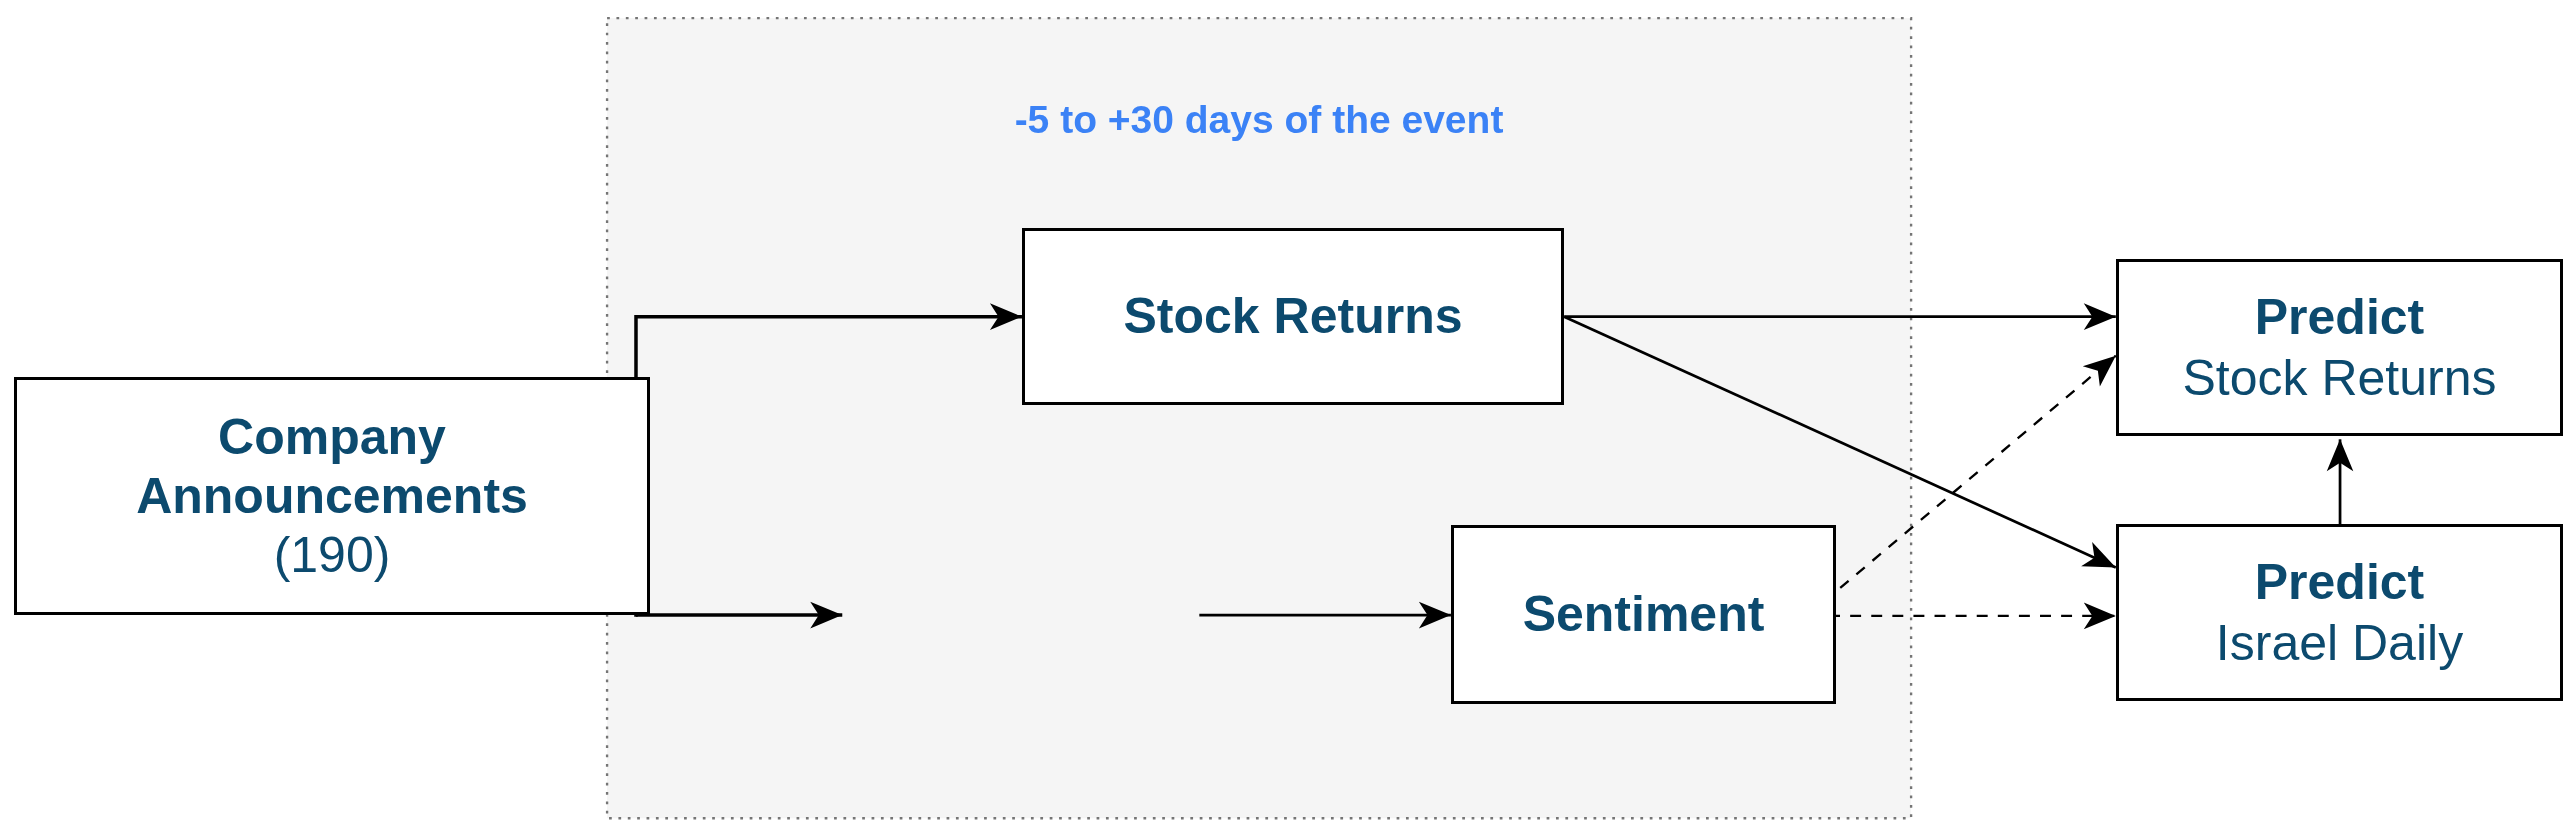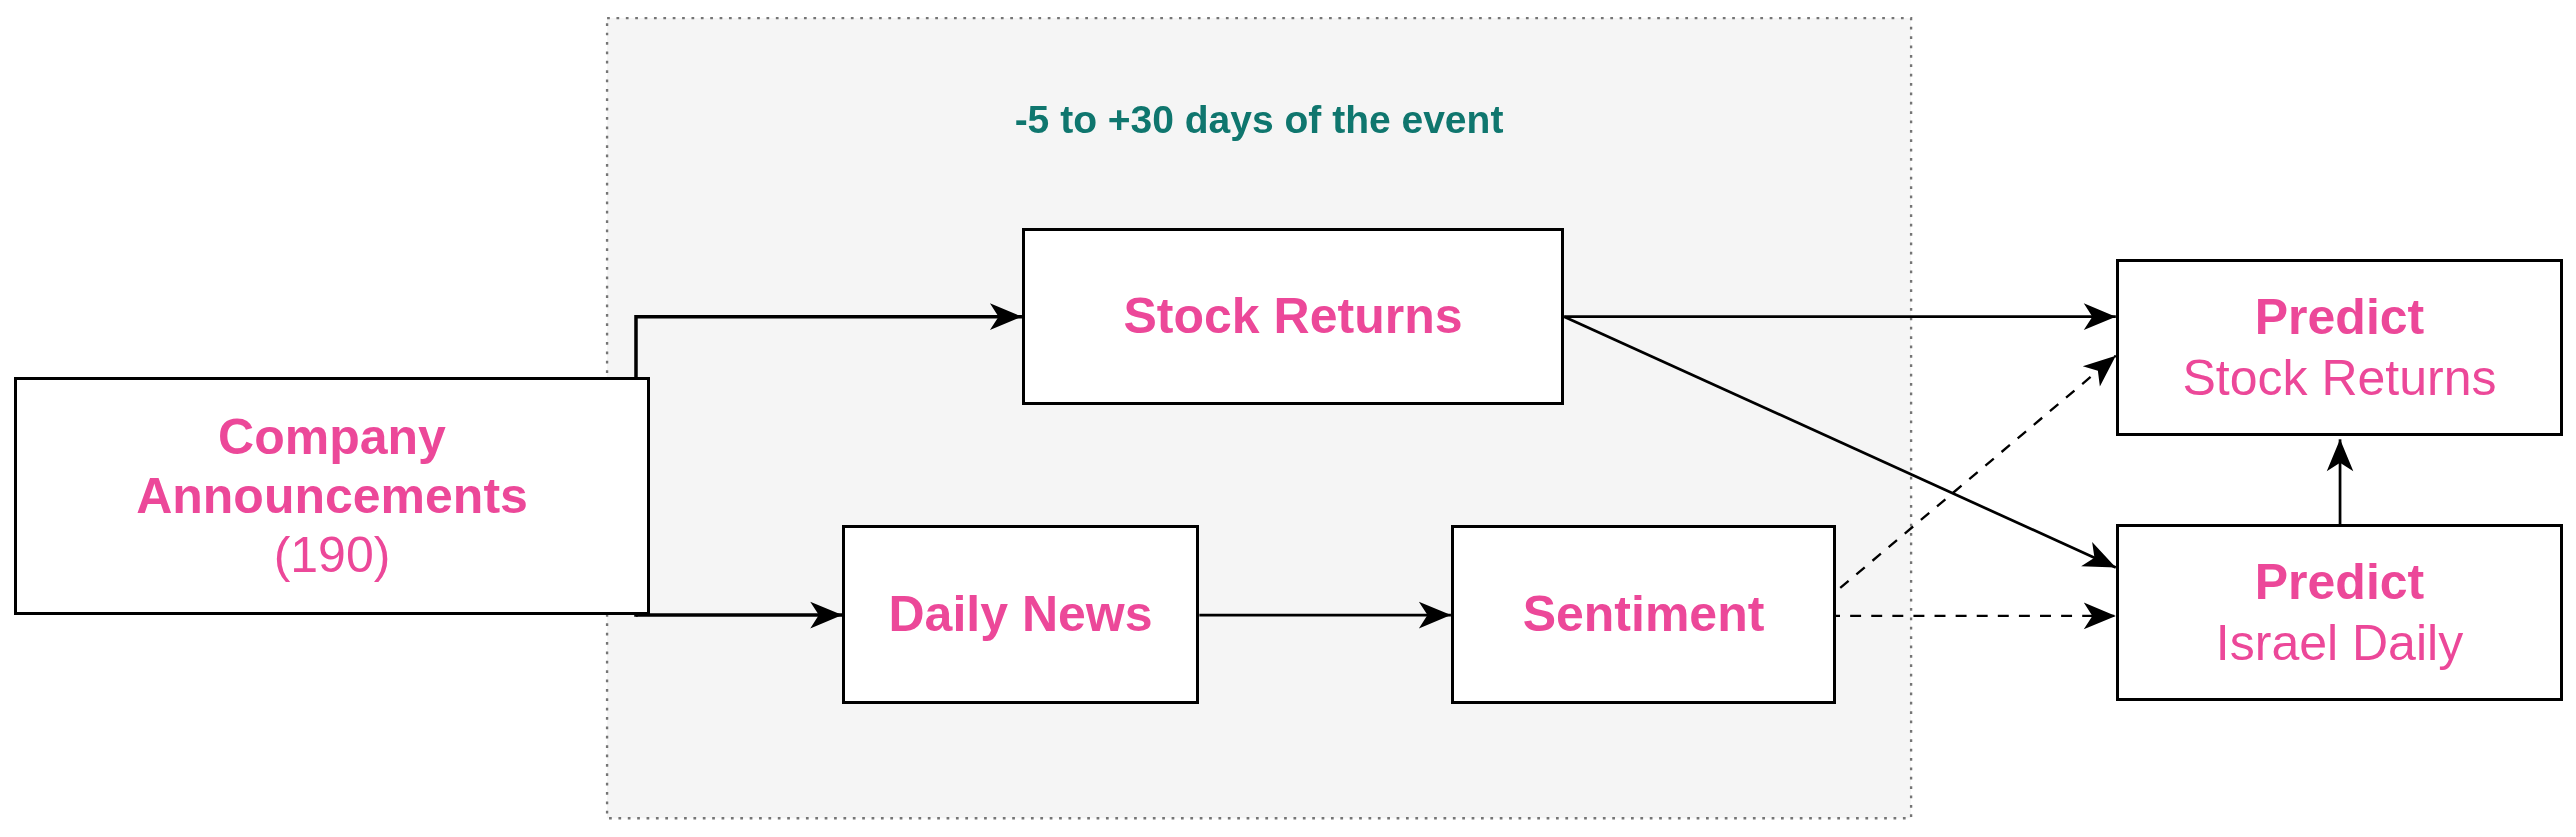--- a/index.html
+++ b/index.html
@@ -9,32 +9,32 @@
     background:#ffffff;
     font-family:"Liberation Sans", sans-serif;
     overflow:hidden;
   }
   svg.wires{position:absolute;left:0;top:0;width:2576px;height:838px;}
 
   .region-label{
     position:absolute;left:607px;top:97px;width:1304px;
     text-align:center;
     font-size:39px;line-height:45px;font-weight:700;
-    color:#0f766e;
+    color:#3b82f6;
   }
 
   .node{
     position:absolute;
     background:#ffffff;
     border:3.5px solid #000000;
     box-sizing:border-box;
     display:flex;flex-direction:column;
     align-items:center;justify-content:center;
     text-align:center;
-    color:#ec4899;
+    color:#0c4a6e;
     font-size:50px;line-height:59px;
     white-space:nowrap;
   }
   .node .bold{font-weight:700;}
   .node .regular{font-weight:400;}
 
   .company        {left:14px;  top:377px; width:636px; height:238px;}
   .stock-returns  {left:1022px;top:228px; width:542px; height:177px;}
   .daily-news     {left:842px;top:525px; width:357px; height:179px;}
   .sentiment      {left:1451px;top:525px; width:385px; height:179px;}
@@ -76,23 +76,20 @@
   <div class="node company">
     <div class="bold">Company</div>
     <div class="bold">Announcements</div>
     <div class="regular">(190)</div>
   </div>
 
   <div class="node stock-returns">
     <div class="bold">Stock Returns</div>
   </div>
 
-  <div class="node daily-news">
-    <div class="bold">Daily News</div>
-  </div>
 
   <div class="node sentiment">
     <div class="bold">Sentiment</div>
   </div>
 
   <div class="node predict-sr">
     <div class="bold">Predict</div>
     <div class="regular">Stock Returns</div>
   </div>
 

